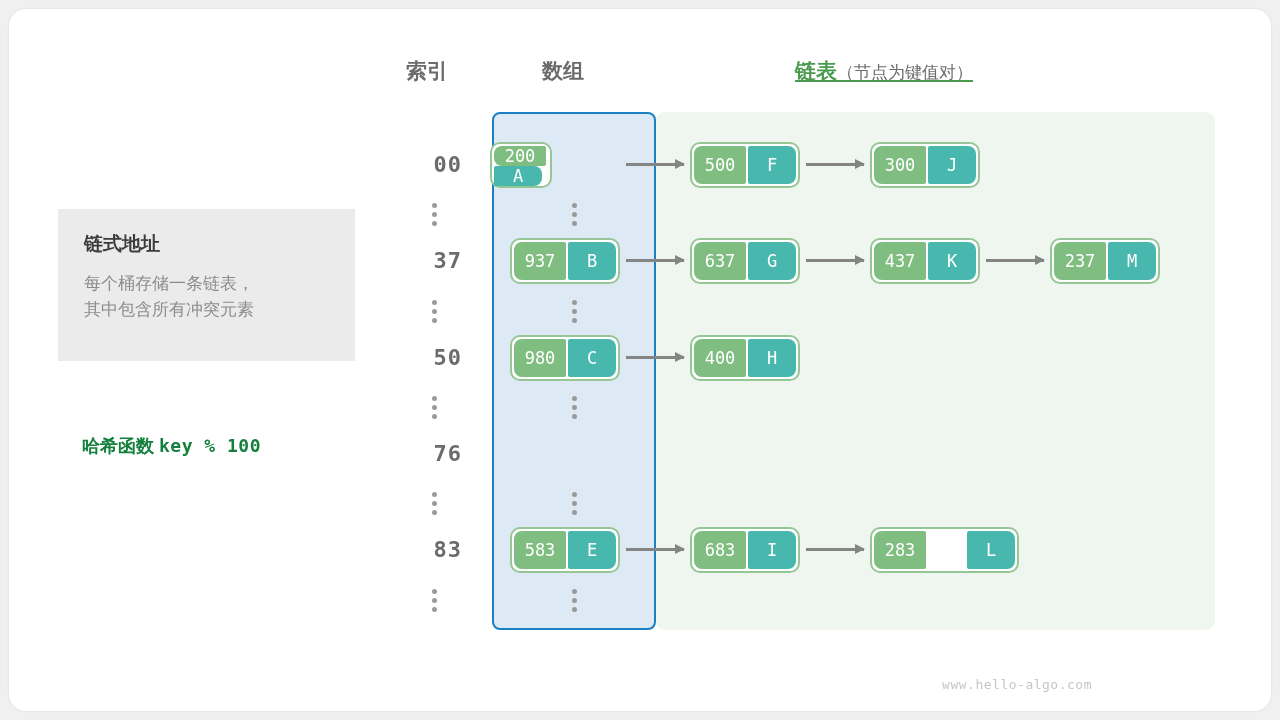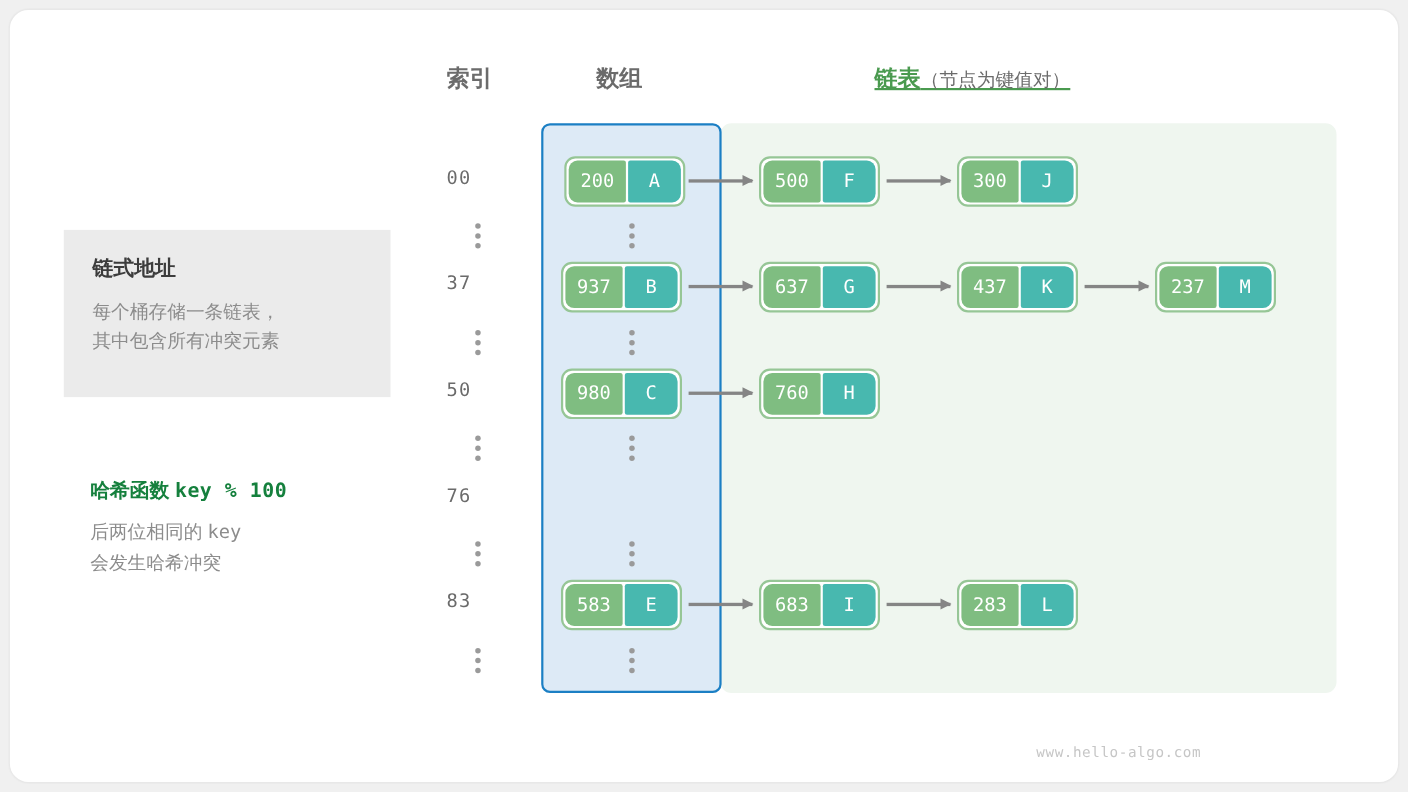--- a/index.html
+++ b/index.html
@@ -65,25 +65,26 @@
     position: absolute;
     left: 0; right: 0;
     height: 60px;
     display: block;
   }
   .idx {
     position: absolute;
     left: 406px;
     width: 56px;
     top: 18px;
-    text-align: left;
-    font-family: "DejaVu Sans Mono", "Liberation Mono", monospace;
-    font-size: 17px;
+    text-align: right;
+    font-family: "DejaVu Sans Mono", "Liberation Mono", monospace;
+    font-size: 22px;
     color: #6b6b6b;
     letter-spacing: 1px;
+    font-weight: bold;
   }
   .dots-row { position: absolute; left: 0; right: 0; height: 36px; }
   .dots {
     position: absolute;
     width: 20px;
     text-align: center;
     color: #9a9a9a;
     line-height: 5px;
     font-size: 17px;
   }
@@ -213,21 +214,21 @@
   <div class="hdr" id="hdr-list">
     <span>链表</span><span class="sub">（节点为键值对）</span>
   </div>
 
   <div id="list-panel"></div>
   <div id="array-panel"></div>
 
   <div id="rows">
       <div class="row" style="top: 134px;">
         <div class="idx">00</div>
-        <div class="node" style="left: 513px;">
+        <div class="node" style="left: 490px; flex-direction: column;">
           <div class="key">200</div>
           <div class="val">A</div>
         </div>
         <div class="arrow" style="left: 626px; width: 58px;"></div>
         <div class="node" style="left: 690px;">
           <div class="key">500</div>
           <div class="val">F</div>
         </div>
         <div class="arrow" style="left: 806px; width: 58px;"></div>
         <div class="node" style="left: 870px; text-align: center;">
@@ -282,21 +283,21 @@
         </div>
       </div>
       <div class="row" style="top: 327px;">
         <div class="idx">50</div>
         <div class="node" style="left: 510px;">
           <div class="key">980</div>
           <div class="val">C</div>
         </div>
         <div class="arrow" style="left: 626px; width: 58px;"></div>
         <div class="node" style="left: 690px;">
-          <div class="key">760</div>
+          <div class="key">400</div>
           <div class="val">H</div>
         </div>
       </div>
       <div class="dots-row" style="top: 392px;">
         <div class="dots dots-idx">
           <i></i>
           <i></i>
           <i></i>
         </div>
         <div class="dots dots-arr">
@@ -325,21 +326,21 @@
         <div class="node" style="left: 510px;">
           <div class="key">583</div>
           <div class="val">E</div>
         </div>
         <div class="arrow" style="left: 626px; width: 58px;"></div>
         <div class="node" style="left: 690px;">
           <div class="key">683</div>
           <div class="val">I</div>
         </div>
         <div class="arrow" style="left: 806px; width: 58px;"></div>
-        <div class="node" style="left: 870px;">
+        <div class="node" style="left: 870px; gap: 39px;">
           <div class="key">283</div>
           <div class="val">L</div>
         </div>
       </div>
       <div class="dots-row" style="top: 585px;">
         <div class="dots dots-idx">
           <i></i>
           <i></i>
           <i></i>
         </div>
@@ -357,20 +358,16 @@
       <div>每个桶存储一条链表，</div>
       <div>其中包含所有冲突元素</div>
     </div>
   </div>
 
   <div id="hashfn">
     <div class="title">
       <span>哈希函数</span>
       <span class="mono">key % 100</span>
     </div>
-    <div class="body">
-      <div><span>后两位相同的 </span><span class="mono">key</span></div>
-      <div>会发生哈希冲突</div>
-    </div>
   </div>
 
   <div id="watermark">www.hello-algo.com</div>
 </div>
 
 </body></html>

